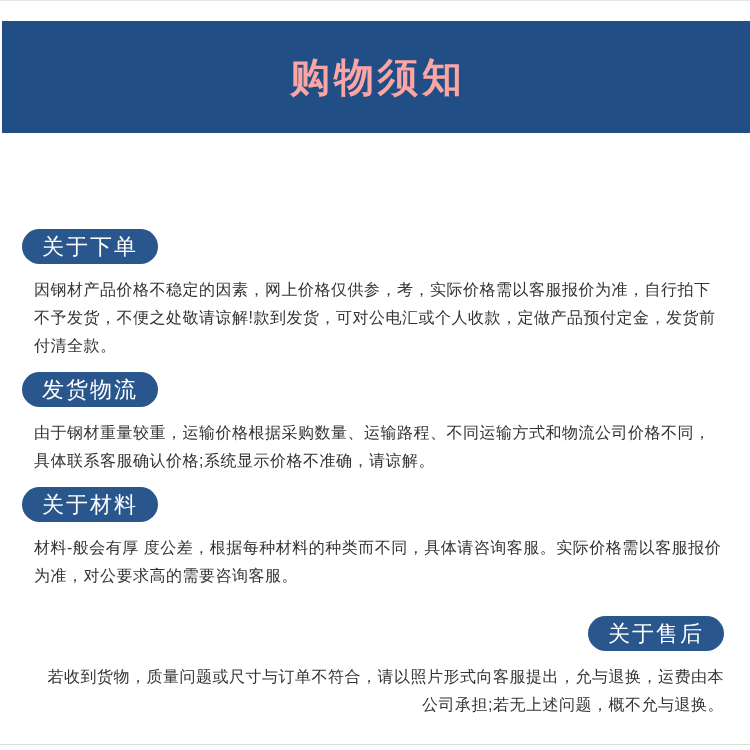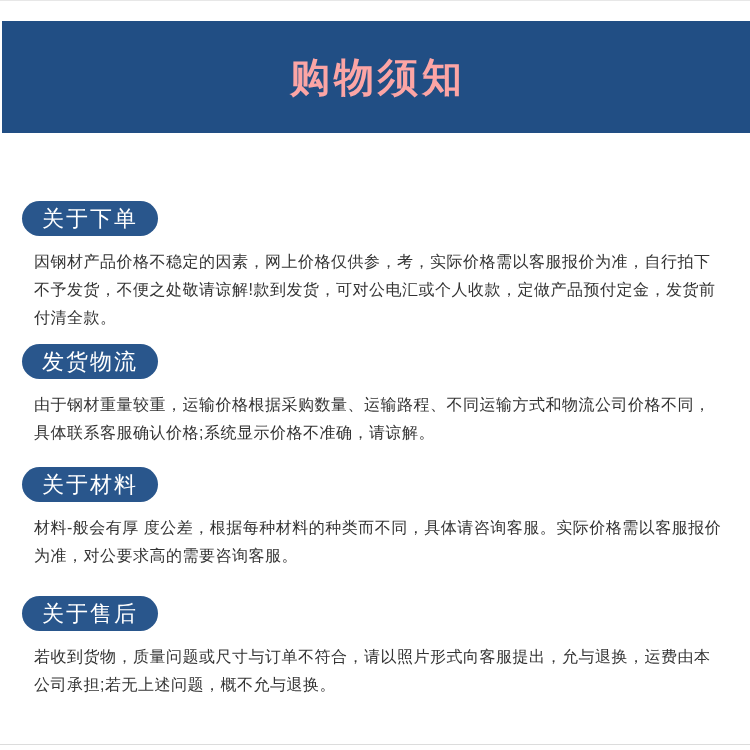--- a/index.html
+++ b/index.html
@@ -60,24 +60,24 @@
     font-size: 22px;
     letter-spacing: 2px;
   }
   .section .body-text {
     margin: 12px 0 0 12px;
     font-size: 16px;
     line-height: 28px;
     color: var(--text-color, #333333);
     letter-spacing: 0.5px;
   }
-  .section-1 { margin-top: 68px; }
+  .section-1 { margin-top: 96px; }
   .section-2 { margin-top: 12px; }
-  .section-3 { margin-top: 20px; }
-  .section-4 { margin-top: 26px; }
+  .section-3 { margin-top: 12px; }
+  .section-4 { margin-top: 26px; text-align: right; }
 </style>
 </head>
 <body>
 
 <div class="page">
   <div class="edge-line-top"></div>
 
   <div class="banner">
     <div class="banner-title">购物须知</div>
   </div>

